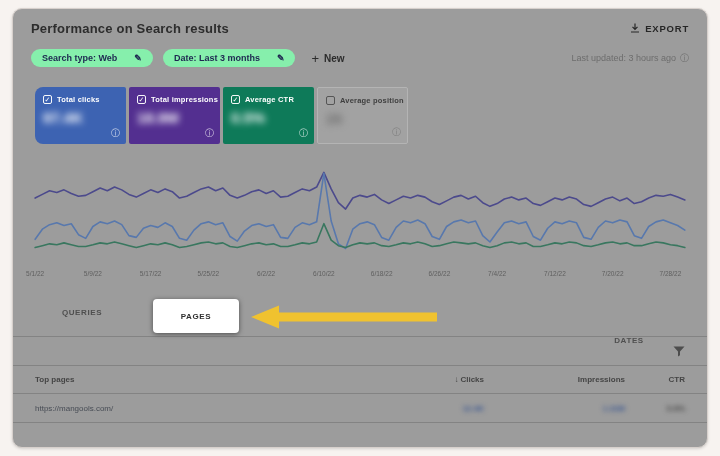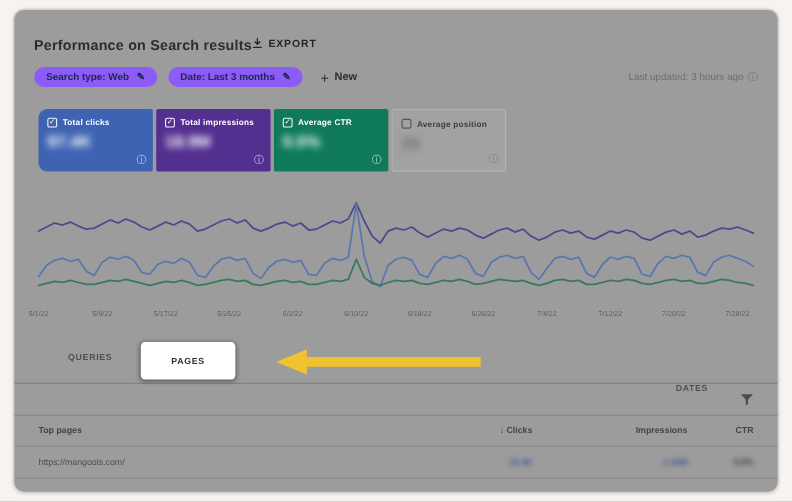--- a/index.html
+++ b/index.html
@@ -6,39 +6,39 @@
   html,body { width:720px; height:456px; font-family:"Liberation Sans", sans-serif; }
   body { background:#f7f3f0; overflow:hidden; }
 
   .app-card {
     position:absolute; left:12px; top:8px; width:696px; height:440px;
     background:#9c9c9c; border:1px solid #d7d0cc; border-radius:10px;
     box-shadow:0 1px 3px rgba(0,0,0,.15); overflow:hidden;
   }
 
   
-  .topbar { display:flex; align-items:center; padding:24px 18px 0 18px; }
+  .topbar { display:flex; justify-content:space-between; align-items:center; padding:12px 18px 0 18px; }
   .page-title { font-size:13px; font-weight:bold; color:#2d2d2d; letter-spacing:.2px; }
   .export-btn { display:flex; align-items:center; gap:5px; background:none; border:none; cursor:pointer;
     font-family:inherit; font-size:9.5px; font-weight:bold; letter-spacing:.8px; color:#262626; }
 
   
   .filterbar { display:flex; align-items:center; margin-top:13px; padding:0 18px; }
-  .chip { display:inline-flex; align-items:center; gap:7px; background:#8b5cf6; border-radius:11px;
+  .chip { display:inline-flex; align-items:center; gap:17px; background:#86efac; border-radius:11px;
     padding:4px 11px; margin-right:10px; font-size:9px; font-weight:bold; color:#1d2750; cursor:pointer; }
   .chip .pencil { font-size:9px; color:#1d2750; }
   .new-btn { display:inline-flex; align-items:center; gap:5px; background:none; border:none; cursor:pointer;
     font-family:inherit; font-size:10px; font-weight:bold; color:#2c2c2c; margin-left:6px; }
   .new-btn .plus { font-size:13px; font-weight:normal; }
   .updated { margin-left:auto; display:flex; align-items:center; gap:4px; font-size:9px; color:#6d6d6d; }
   .info-glyph { font-size:9px; color:#6d6d6d; font-style:normal; }
 
   
   .cards-row { display:flex; gap:3px; margin:20px 0 0 22px; }
-  .metric-card { position:relative; width:104px; height:57px; padding:8px 8px; border-radius:2px; cursor:pointer; }
+  .metric-card { position:relative; width:91px; height:57px; padding:8px 8px; border-radius:2px; cursor:pointer; }
   .metric-card:first-child { border-radius:8px 2px 2px 8px; }
   .mc-top { display:flex; align-items:center; gap:5px; }
   .mc-cb { width:9px; height:9px; border:1.2px solid rgba(255,255,255,.95); border-radius:2px;
     font-size:7px; line-height:8px; text-align:center; color:#fff; flex:0 0 auto; }
   .mc-label { font-size:7.5px; font-weight:bold; color:#fff; letter-spacing:.2px; white-space:nowrap; }
   .mc-value { margin-top:5px; font-size:15px; font-weight:bold; color:#fff; filter:blur(3.5px); }
   .mc-info { position:absolute; right:6px; bottom:4px; font-size:9px; color:rgba(255,255,255,.75); font-style:normal; }
   .metric-card.unchecked { background:#a2a2a2; border:1px solid #b4b4b4; }
   .metric-card.unchecked .mc-cb { border-color:#555; color:transparent; }
   .metric-card.unchecked .mc-label { color:#3e3e3e; }
@@ -50,21 +50,21 @@
   .chart-svg { display:block; width:100%; height:106px; }
   .tick { position:absolute; top:110px; transform:translateX(-50%); font-size:6.5px; color:#5f5f5f; white-space:nowrap; }
 
   
   .tabs { position:relative; height:40px; margin-top:4px; }
   .tab { position:absolute; top:12px; font-size:8px; font-weight:bold; letter-spacing:.6px; color:#4f4f4f;
     text-align:center; cursor:pointer; }
   .tab-queries { left:24px; width:90px; }
   .tab-sa { left:420px; width:160px; }
   .tab-dates { left:576px; width:80px;margin-top:28px; }
-  .tab-pages-box { position:absolute; left:115px; top:3px; width:86px; height:34px; background:#ffffff;
+  .tab-pages-box { position:absolute; left:140px; top:3px; width:86px; height:34px; background:#ffffff;
     border-radius:4px; box-shadow:0 1px 5px rgba(0,0,0,.5); display:flex; align-items:center; justify-content:center;
     font-size:8px; font-weight:bold; letter-spacing:.6px; color:#2f2f2f; cursor:pointer; }
   .anno-arrow { position:absolute; left:238px; top:8px; width:188px; height:26px; }
 
   .hr { border-top:1px solid rgba(0,0,0,.16); }
   .filter-row { display:flex; justify-content:flex-end; align-items:center; height:28px; padding:0 22px; }
   .filter-ic { cursor:pointer; display:inline-flex; }
 
   .thead, .trow { display:flex; align-items:center; padding:0 22px; }
   .thead { height:27px; font-size:8px; font-weight:bold; color:#454545; }

